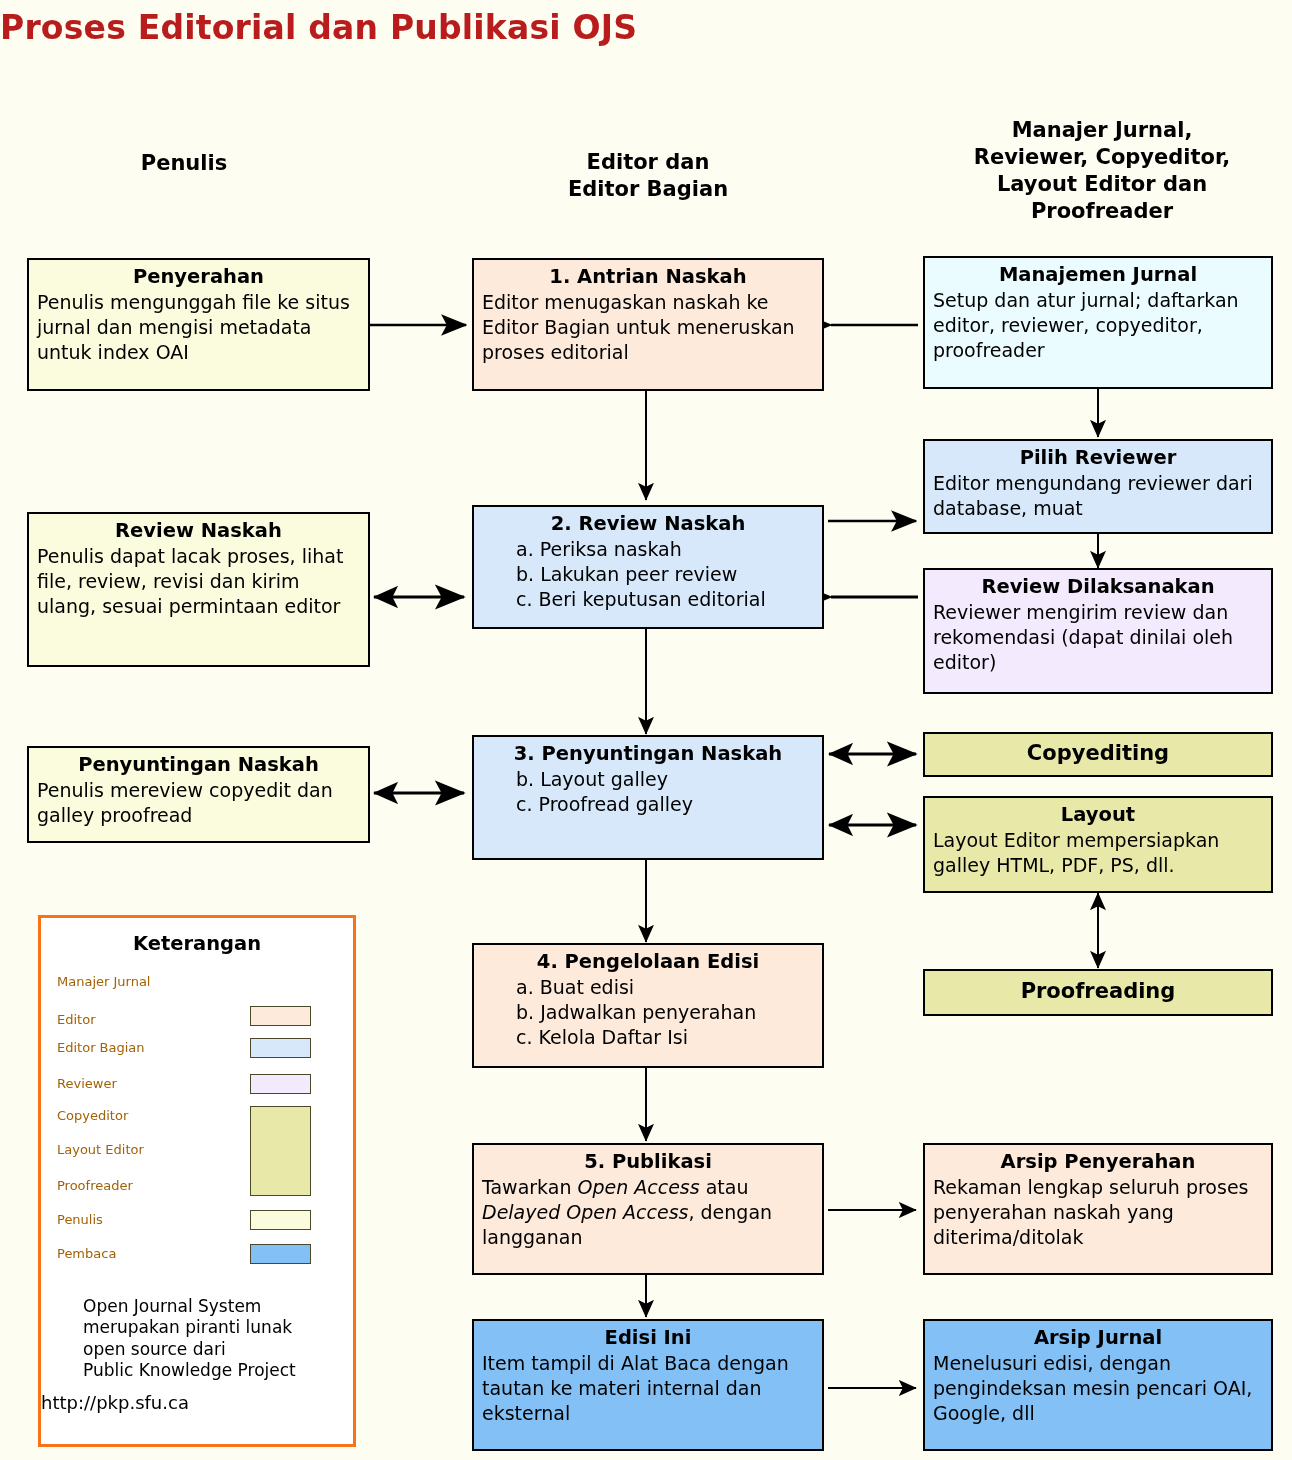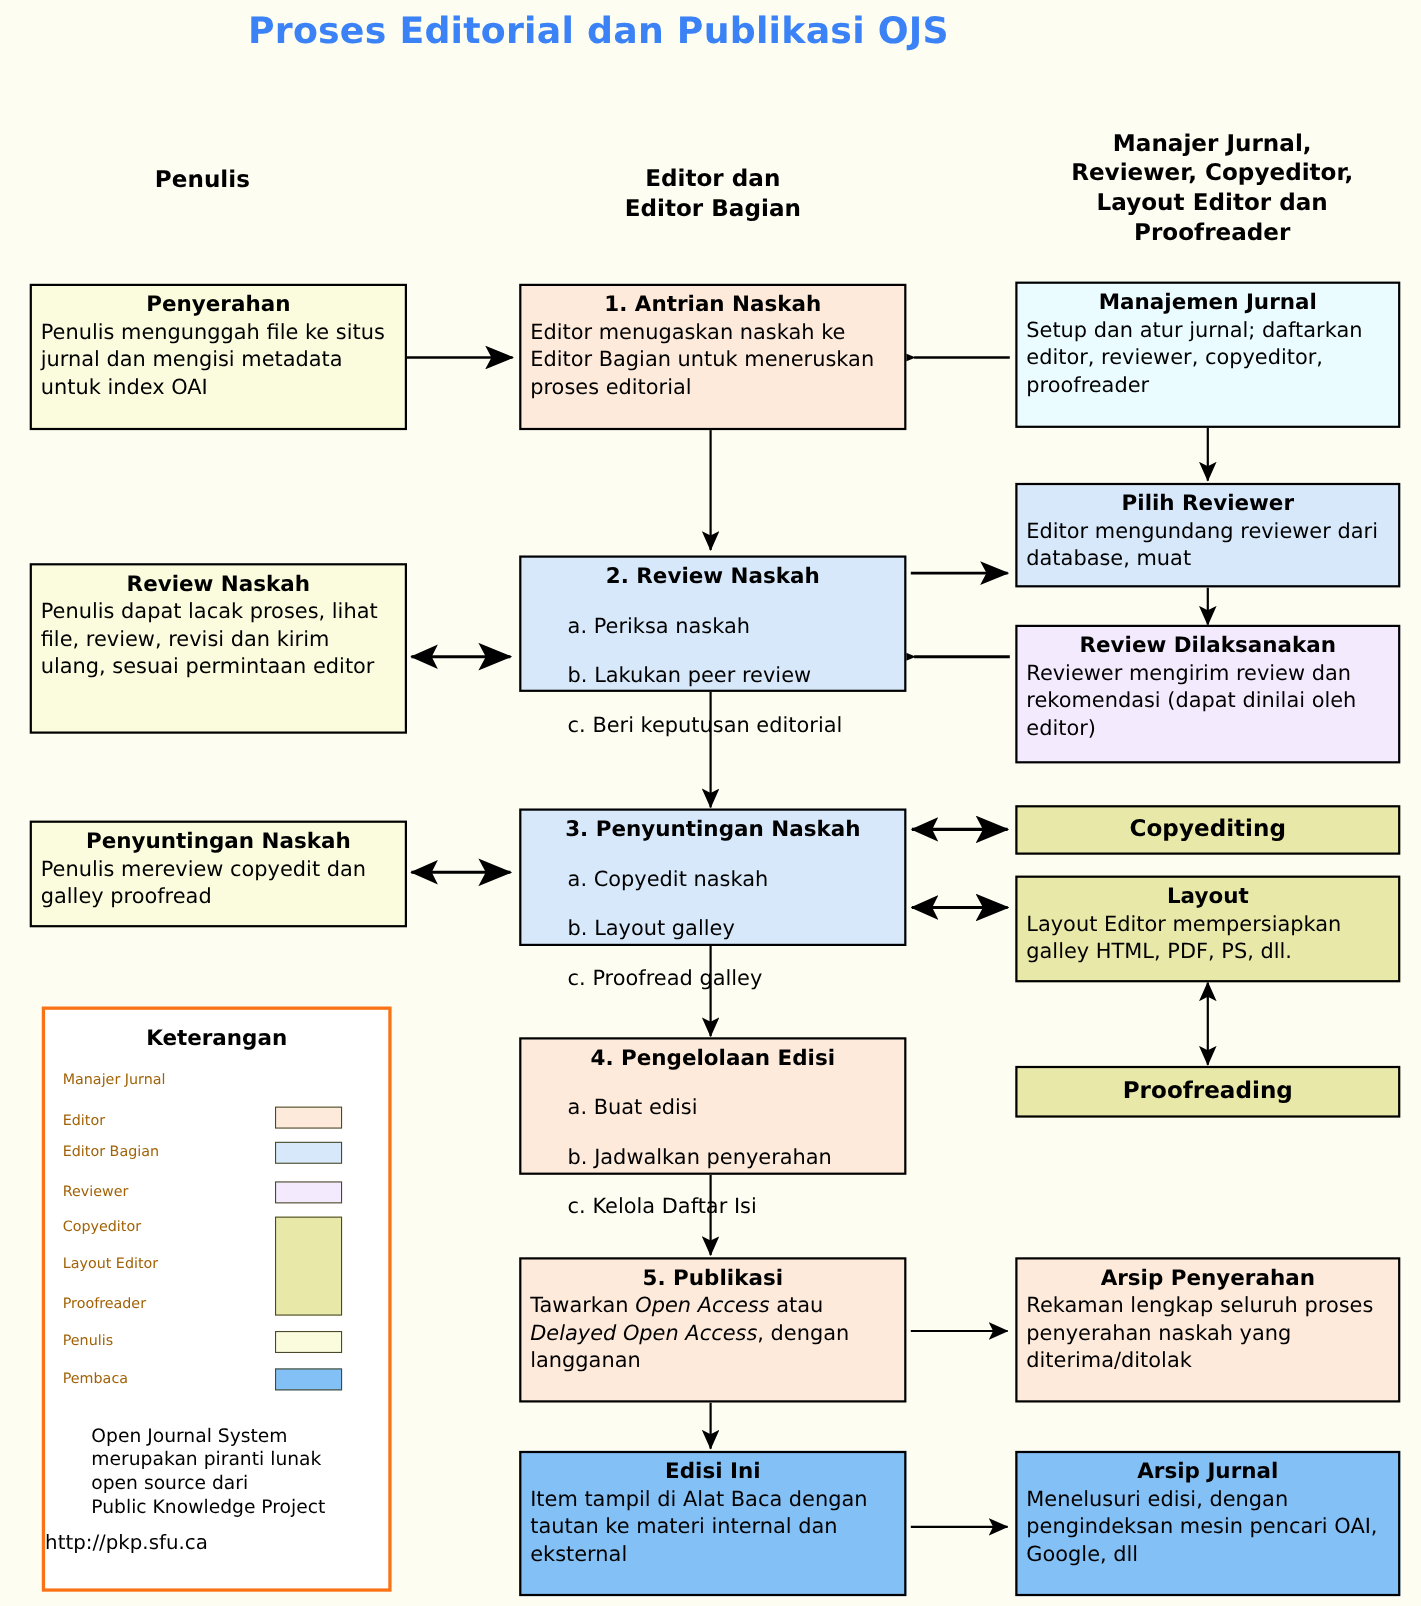--- a/index.html
+++ b/index.html
@@ -12,24 +12,24 @@
     width: 1292px;
     height: 1460px;
     background: #fdfdf2;
     font-family: "DejaVu Sans", sans-serif;
     overflow: hidden;
   }
   .title {
     position: absolute;
     left: 0; top: 8px;
     width: 1088px;
-    text-align: center;
+    text-align: left;
     font-size: 33px;
     font-weight: bold;
-    color: #3b82f6;
+    color: #b91c1c;
     letter-spacing: 0.2px;
   }
   .colhead {
     position: absolute;
     font-size: 21px;
     font-weight: bold;
     color: #000;
     line-height: 1.28;
   }
   .box {
@@ -59,21 +59,21 @@
     justify-content: center;
   }
   .box.onlytitle .bt { font-size: 21px; }
   .bd .ital { font-style: italic; }
   .sublist {
     display: block;
     font-size: 19px;
     line-height: 1.33;
     text-align: left;
   }
-  .sublist.indent { padding-left: 34px; margin-top: 20px; }
+  .sublist.indent { padding-left: 34px; }
 
   
   #legend {
     position: absolute;
     left: 38px; top: 915px;
     width: 318px; height: 532px;
     background: #ffffff;
     border: 3px solid #f97316;
     box-sizing: border-box;
   }
@@ -227,21 +227,20 @@
     <span class="bd">Reviewer mengirim review dan rekomendasi (dapat dinilai oleh editor)</span>
   </div>
 
   <div class="box" style="left:27px; top:746px; width:343px; height:97px; background:#fbfbdd;">
     <span class="bt">Penyuntingan Naskah</span>
     <span class="bd">Penulis mereview copyedit dan galley proofread</span>
   </div>
 
   <div class="box" style="left:472px; top:735px; width:352px; height:125px; background:#d6e8fa;">
     <span class="bt">3. Penyuntingan Naskah</span>
-    <span class="sublist indent">a. Copyedit naskah</span>
     <span class="sublist indent">b. Layout galley</span>
     <span class="sublist indent">c. Proofread galley</span>
   </div>
 
   <div class="box onlytitle" style="left:923px; top:732px; width:350px; height:45px; background:#e8e8a8;">
     <span class="bt">Copyediting</span>
   </div>
 
   <div class="box" style="left:923px; top:796px; width:350px; height:97px; background:#e8e8a8;">
     <span class="bt">Layout</span>

